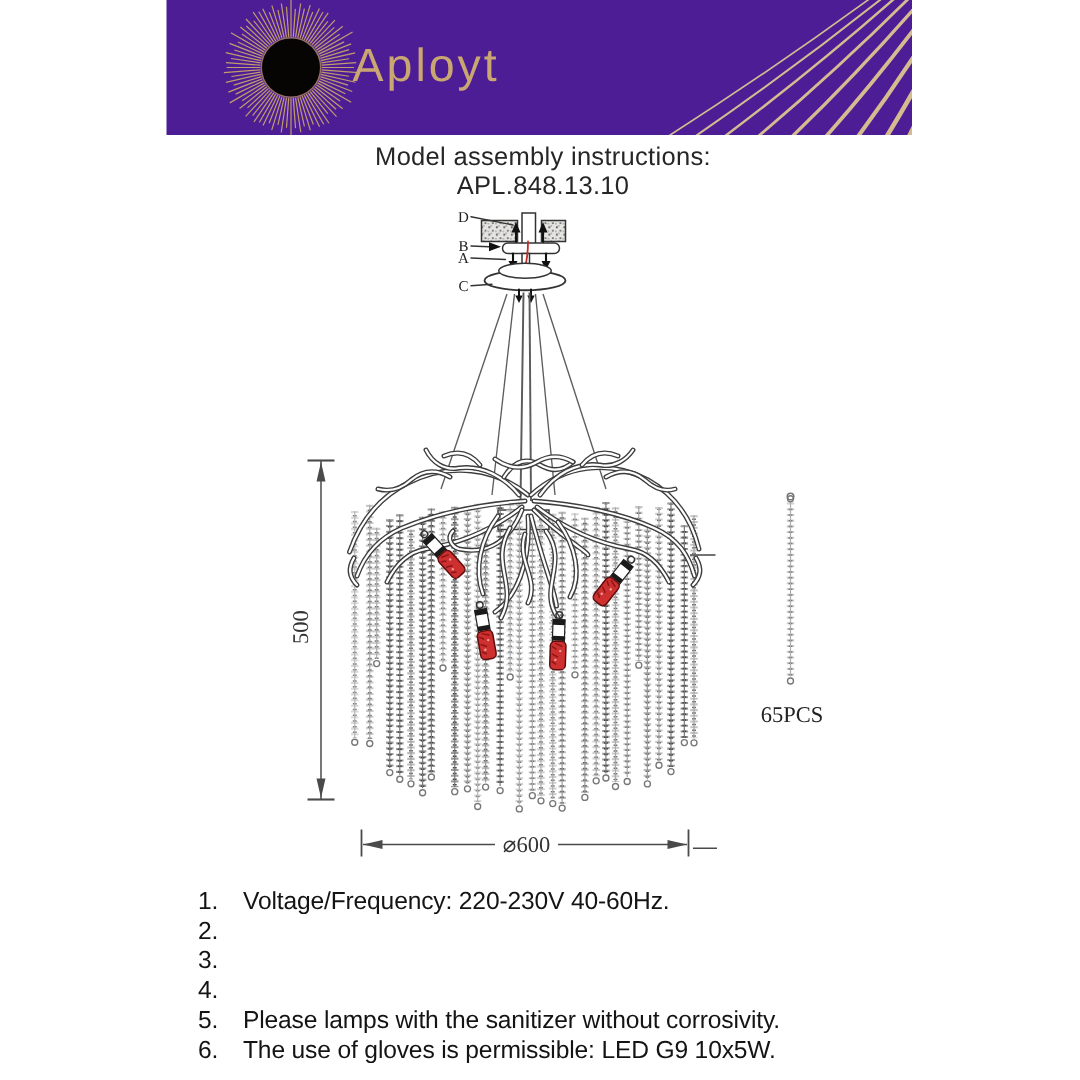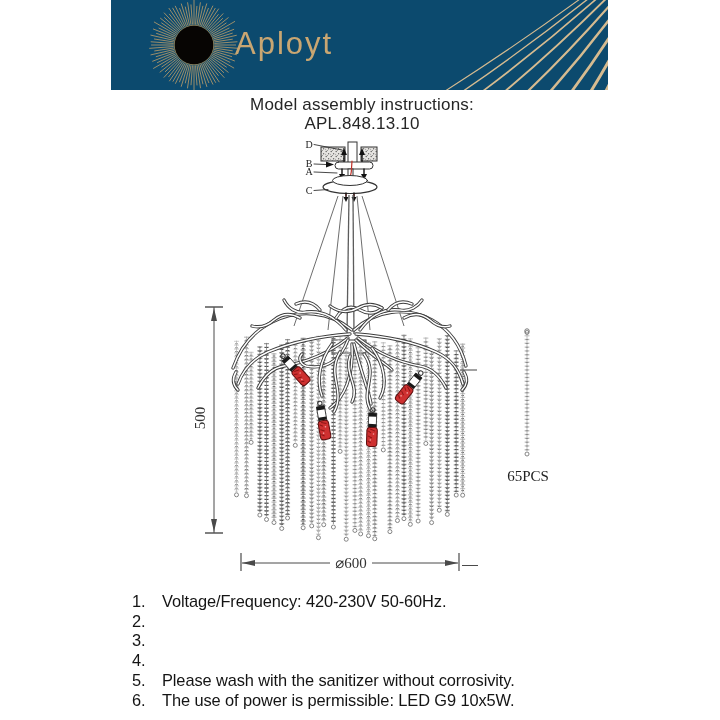--- a/index.html
+++ b/index.html
@@ -1,18 +1,18 @@
 <!DOCTYPE html>
 <html><head>
 <meta charset="utf-8">
 <style>
   html,body{margin:0;padding:0;}
   body{width:720px;height:720px;background:#ffffff;position:relative;overflow:hidden;
        font-family:"Liberation Sans",sans-serif;}
-  .banner{position:absolute;left:111px;top:0;width:497px;height:90px;background:#0c4a6e;overflow:hidden;}
+  .banner{position:absolute;left:111px;top:0;width:497px;height:90px;background:#4c1d95;overflow:hidden;}
   .logo-svg{position:absolute;left:18px;top:0;width:130px;height:90px;}
   .brand{position:absolute;left:124px;top:27px;font-size:31px;line-height:34px;color:#c9a672;
          letter-spacing:2px;font-weight:400;}
   .rays-svg{position:absolute;right:0;top:0;width:497px;height:90px;}
   .title-block{position:absolute;left:0;top:95px;width:724px;text-align:center;color:#262626;}
   .title-line{font-size:17px;line-height:19px;font-weight:500;letter-spacing:.2px;}
   #diagram-svg{position:absolute;left:0;top:0;width:720px;height:720px;}
   .instructions{position:absolute;left:132px;top:592px;color:#141414;font-size:16.4px;
                 line-height:19.7px;font-weight:500;letter-spacing:-.1px;}
   .inst-row{display:flex;}
@@ -461,32 +461,32 @@
   <g id="sample">
     <line x1="460" y1="370" x2="477" y2="370" stroke="#555" stroke-width="1.1"></line>
     <circle cx="527" cy="331" r="2.2" fill="none" stroke="#777" stroke-width="1"></circle>
     <text class="pcstext" x="528" y="481" text-anchor="middle">65PCS</text>
   </g>
 </svg>
 
 <div class="instructions">
   <div class="inst-row">
     <span class="inst-num">1.</span>
-    <span>Voltage/Frequency: 420-230V 50-60Hz.</span>
+    <span>Voltage/Frequency: 220-230V 40-60Hz.</span>
   </div>
   <div class="inst-row">
     <span class="inst-num">2.</span>
   </div>
   <div class="inst-row">
     <span class="inst-num">3.</span>
   </div>
   <div class="inst-row">
     <span class="inst-num">4.</span>
   </div>
   <div class="inst-row">
     <span class="inst-num">5.</span>
-    <span>Please wash with the sanitizer without corrosivity.</span>
+    <span>Please lamps with the sanitizer without corrosivity.</span>
   </div>
   <div class="inst-row">
     <span class="inst-num">6.</span>
-    <span>The use of power is permissible: LED G9 10x5W.</span>
+    <span>The use of gloves is permissible: LED G9 10x5W.</span>
   </div>
 </div>
 
 </body></html>

